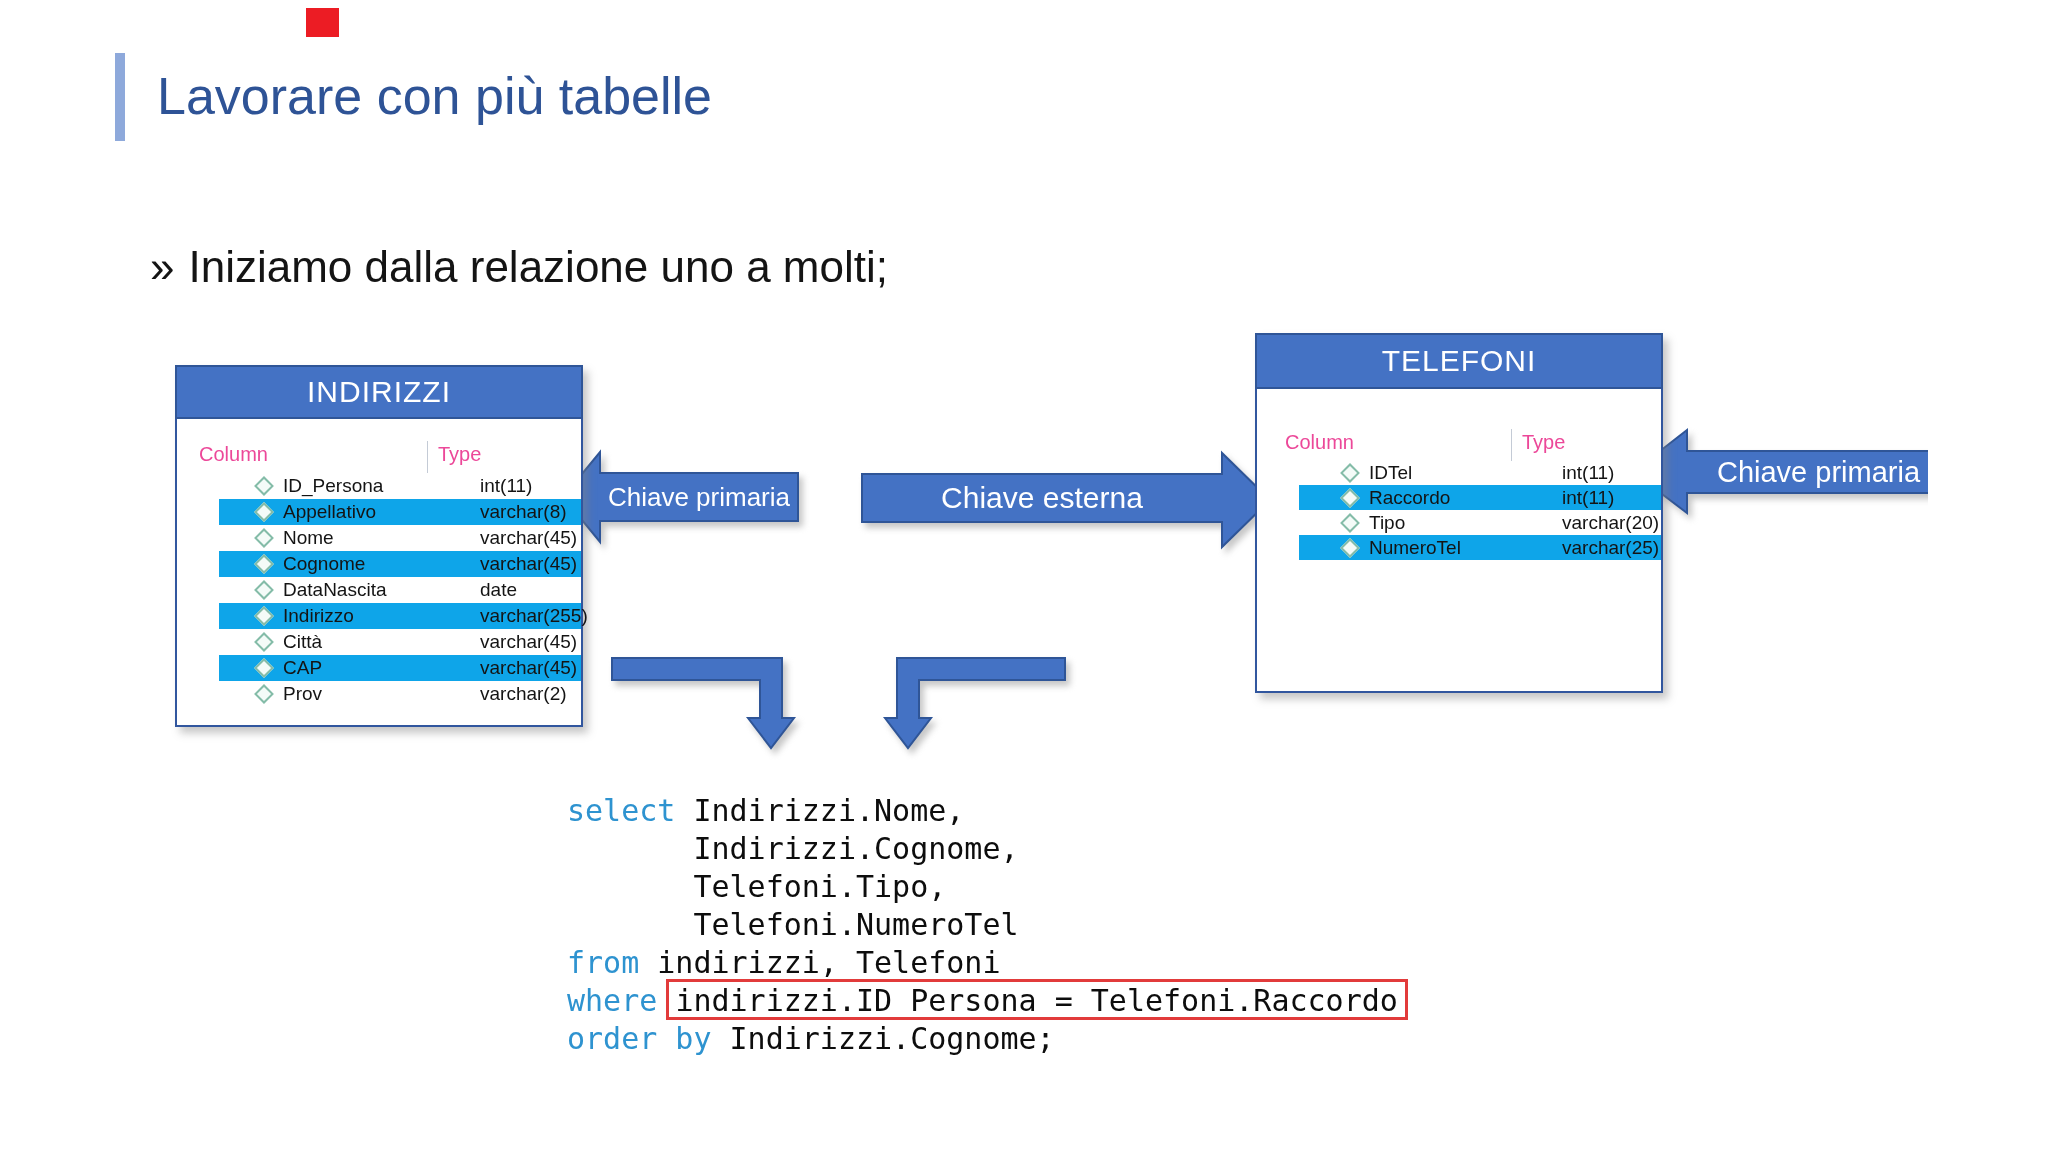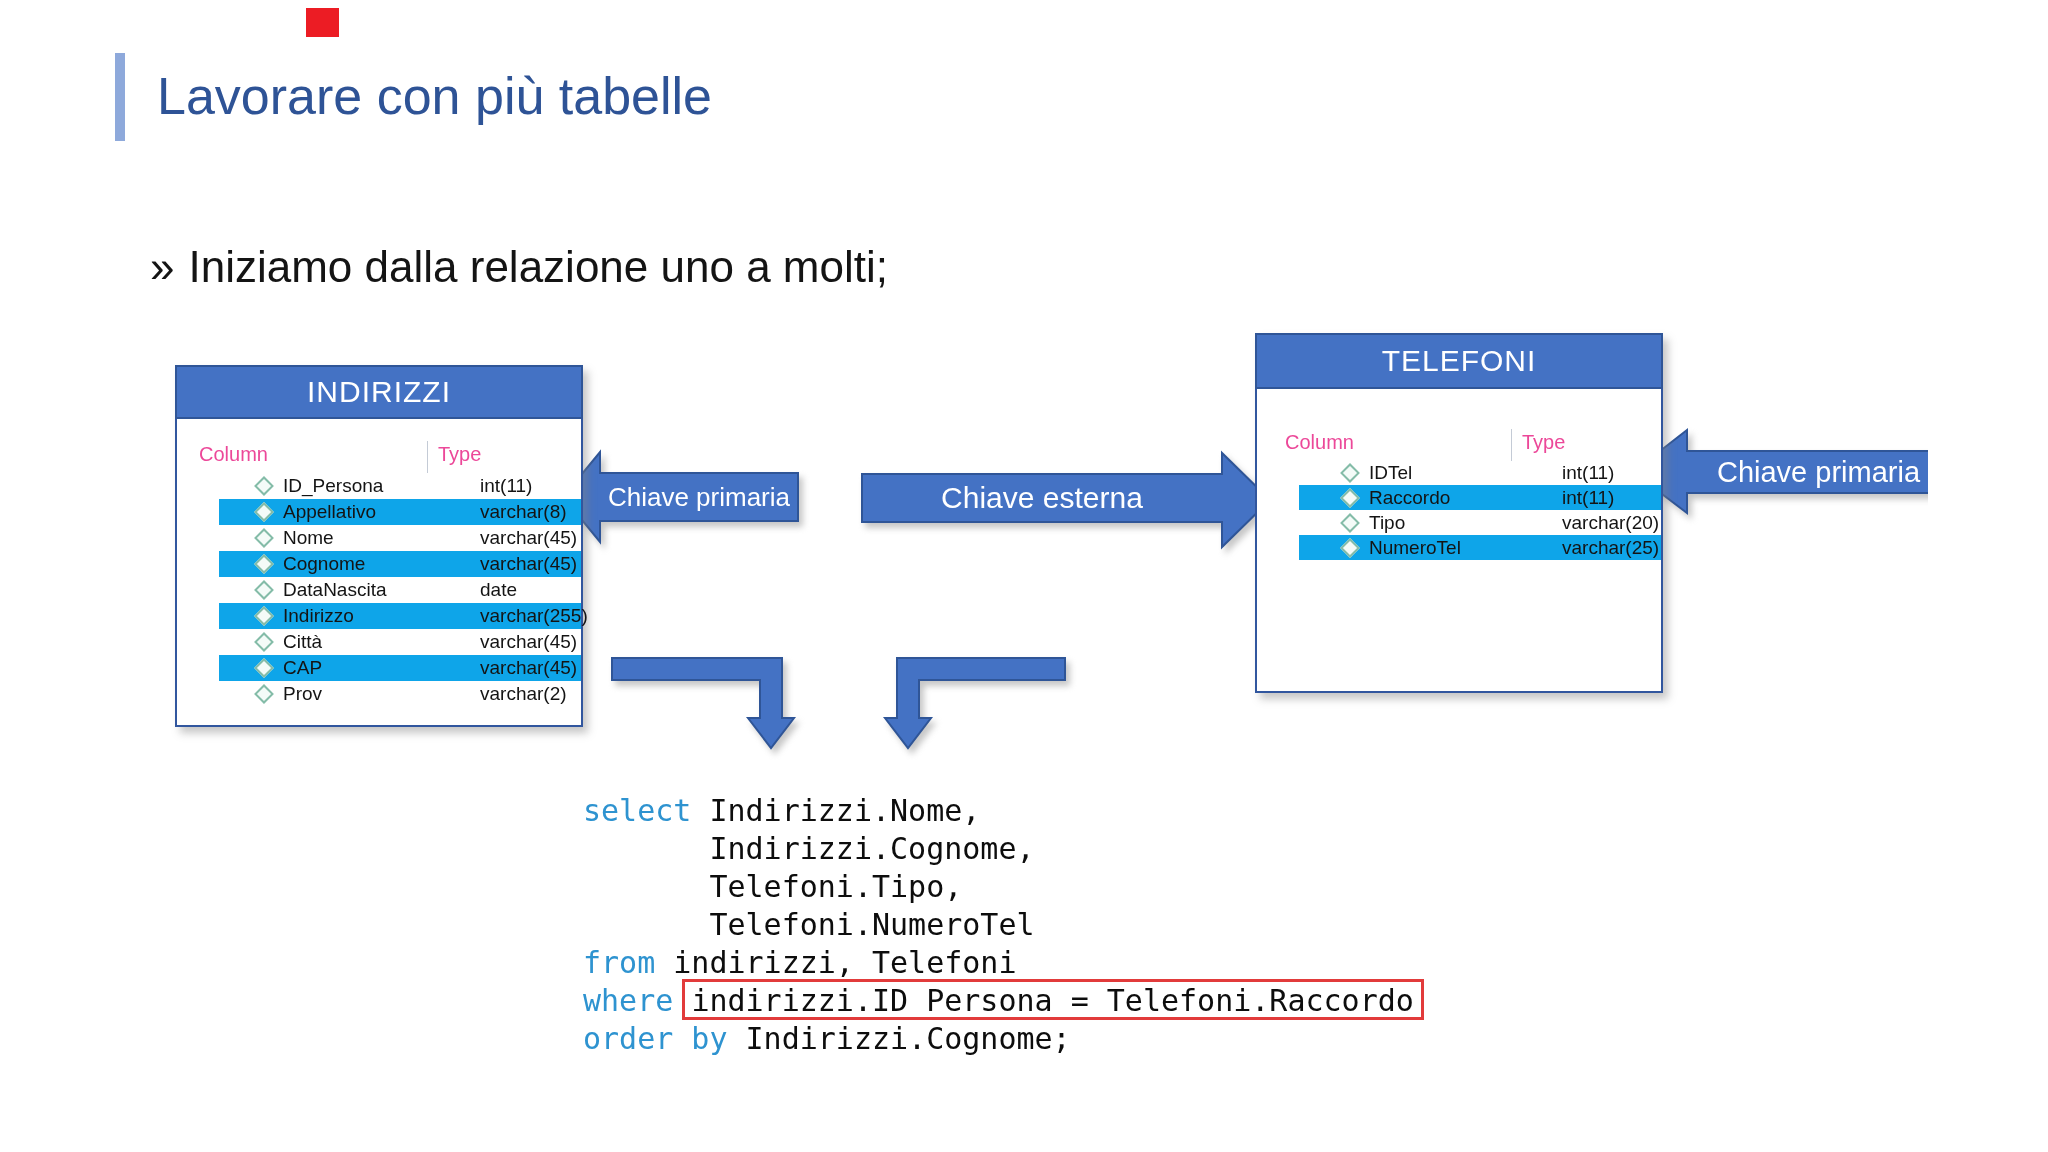--- a/index.html
+++ b/index.html
@@ -45,21 +45,21 @@
   
   .arrow-layer{position:absolute;left:0;top:0;pointer-events:none;
                filter:drop-shadow(4px 5px 3px rgba(130,130,130,.45));}
   .arrow-label{position:absolute;color:#fff;text-align:center;white-space:nowrap;}
   .lbl-left{left:600px;top:473px;width:198px;height:48px;line-height:48px;font-size:26px;}
   .lbl-est{left:862px;top:474px;width:360px;height:48px;line-height:48px;font-size:30px;}
   .lbl-right{left:1687px;top:451px;width:263px;height:42px;line-height:42px;font-size:29px;}
 
   
   .code{position:absolute;left:567px;top:792px;font-family:"DejaVu Sans Mono","Liberation Mono",monospace;
-        font-size:30px;color:#0d0d0d;margin-left:16px;}
+        font-size:30px;color:#0d0d0d;}
   .codeline{white-space:pre;height:38px;line-height:38px;}
   .kw{color:#2E93D0;}
   .redbox{position:relative;}
   .redbox::after{content:"";position:absolute;left:-9px;right:-10px;top:-4px;bottom:-2px;
                  border:3px solid #E23B3B;}
 </style>
 </head>
 <body>
 
 <div class="slide">

